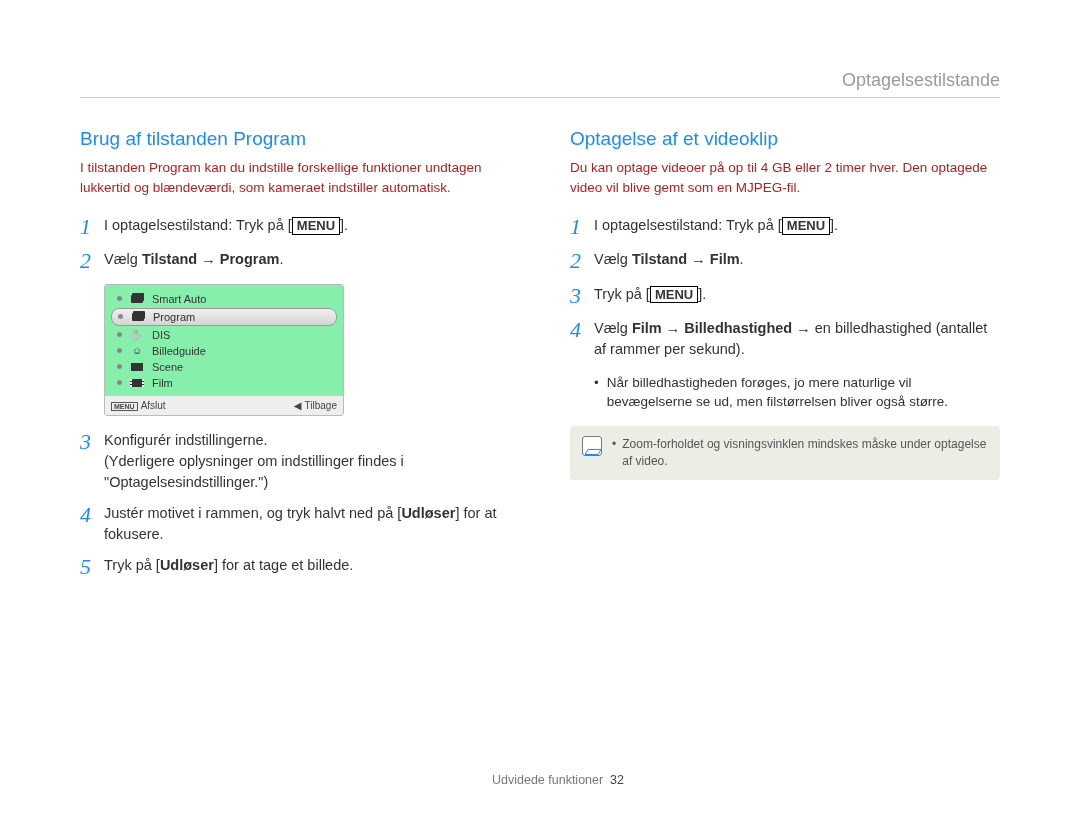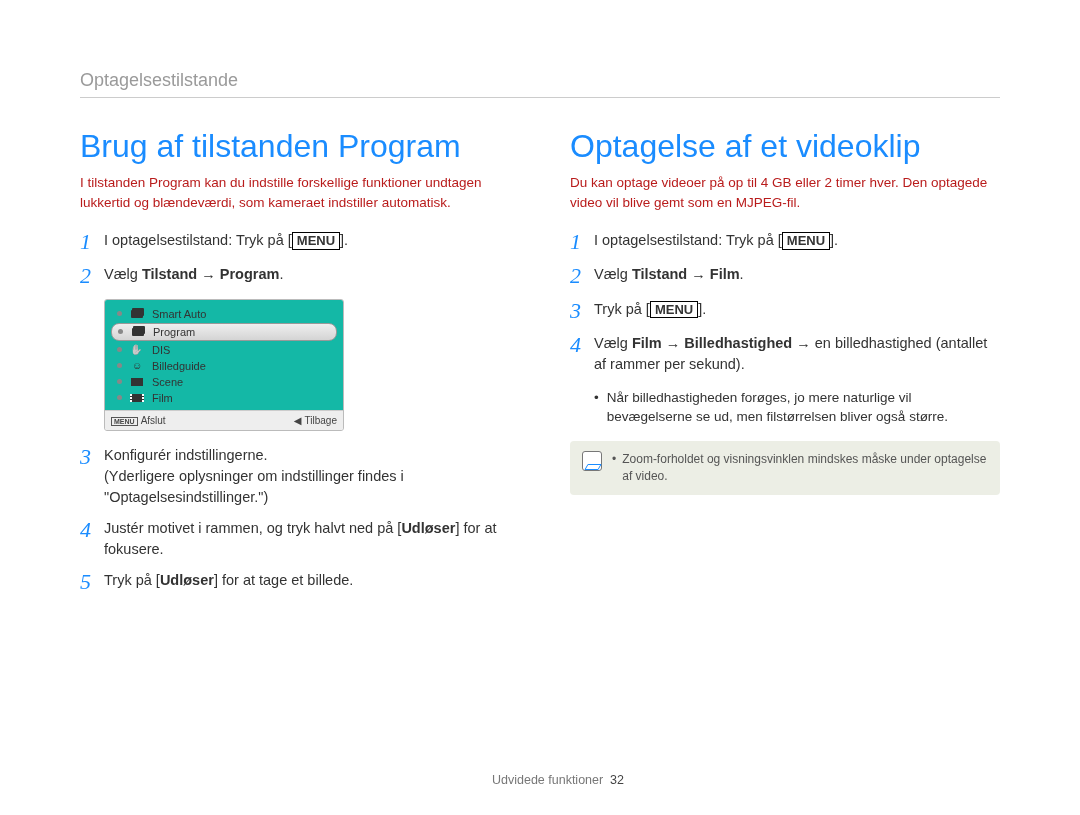--- a/index.html
+++ b/index.html
@@ -10,37 +10,38 @@
     font-family: Arial, Helvetica, sans-serif;
     color: #333;
     padding: 70px 80px 30px 80px;
     position: relative;
   }
   .breadcrumb {
     color: #9a9a9a;
     font-size: 18px;
     font-weight: 300;
     margin-bottom: 6px;
+    text-align: right;
   }
   .divider {
     border: none;
     border-top: 1px solid #ccc;
     margin-bottom: 30px;
   }
   .columns {
     display: flex;
     gap: 60px;
   }
   .col {
     flex: 1;
     min-width: 0;
   }
   h2.section-title {
     color: #1a8cff;
-    font-size: 32px;
+    font-size: 19px;
     font-weight: 400;
     margin-bottom: 8px;
   }
   .intro {
     font-size: 13.5px;
     line-height: 1.45;
     color: #b91c1c;
     margin-bottom: 18px;
   }
   .step {
@@ -76,21 +77,21 @@
   .lcd {
     width: 240px;
     margin: 8px 0 14px 24px;
     border: 1px solid #bbb;
     border-radius: 3px;
     background: #f8f8f8;
     font-size: 11px;
     overflow: hidden;
   }
   .lcd-body {
-    background: #14b8a6;
+    background: #86efac;
     padding: 6px 4px 4px 4px;
   }
   .lcd-row {
     display: flex;
     align-items: center;
     padding: 2px 6px;
     gap: 8px;
   }
   .lcd-row .dot {
     width: 5px; height: 5px; background: #888; border-radius: 50%;

